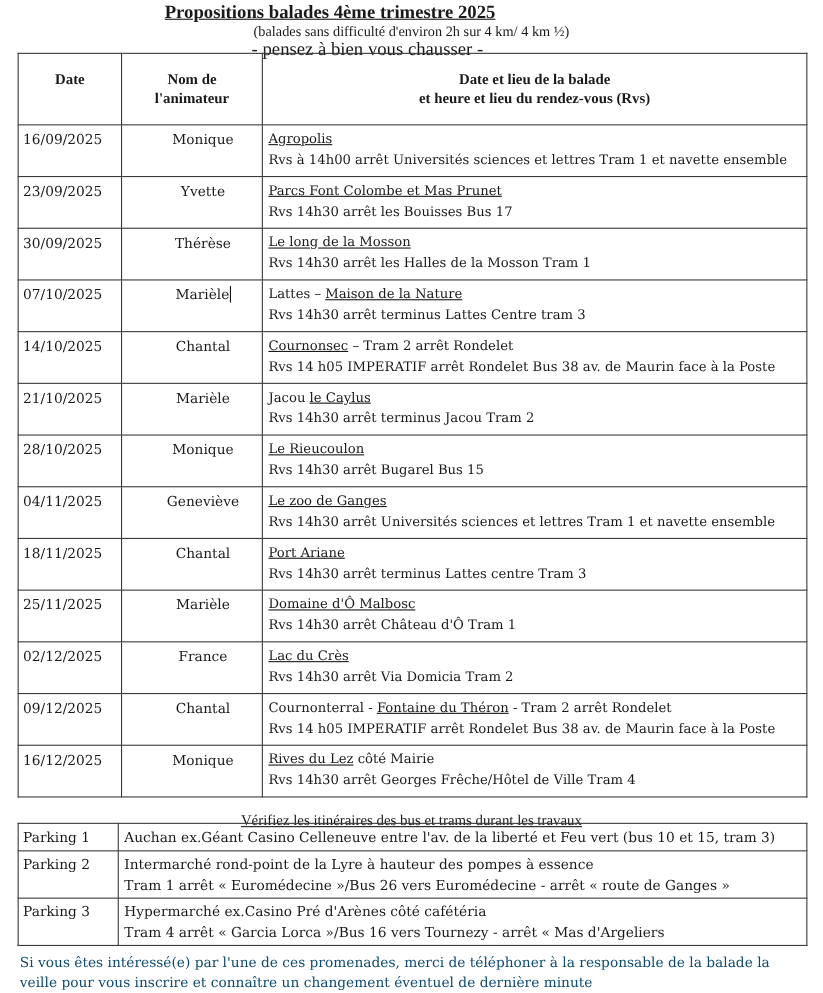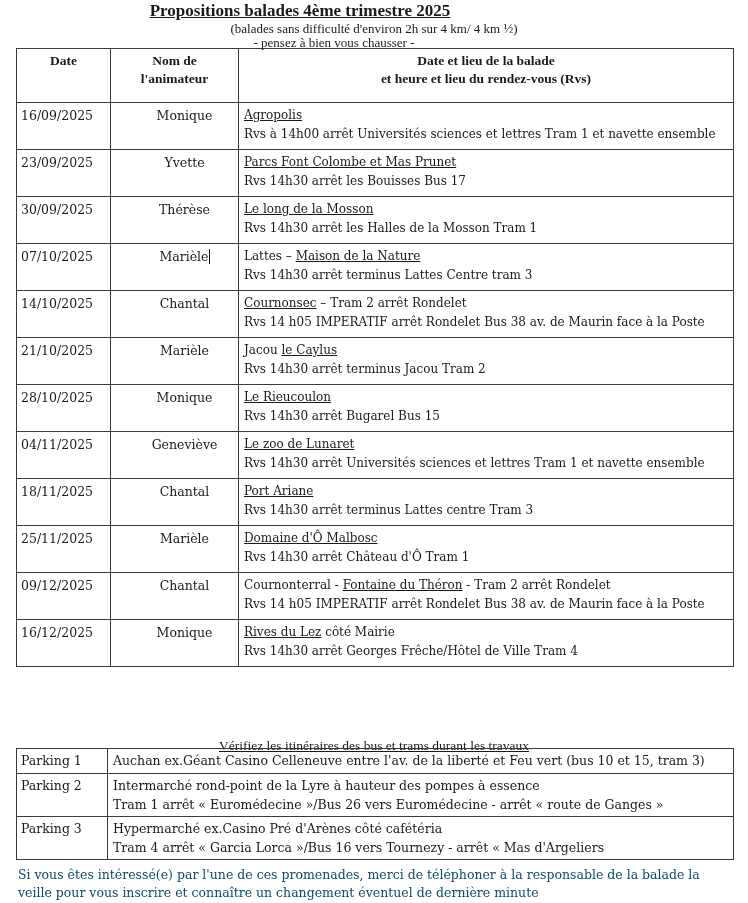--- a/index.html
+++ b/index.html
@@ -12,28 +12,28 @@
     position: absolute; left: 0; top: 1px; width: 600px; text-align: center;
     font-family: "Liberation Serif", serif; font-weight: bold; font-size: 17px;
     text-decoration: underline;
   }
   .subtitle {
     position: absolute; left: 0; top: 21px; width: 748px; text-align: center;
     font-family: "Liberation Serif", serif; font-size: 13px;
   }
   .subtitle2 {
     position: absolute; left: 0; top: 35px; width: 668px; text-align: center;
-    font-family: "Liberation Serif", serif; font-size: 13px;
+    font-family: "Liberation Serif", serif; font-size: 17px;
   }
   table { border-collapse: collapse; position: absolute; }
   td, th { border: 1.5px solid #3a3a3a; vertical-align: top; padding: 0; }
   .main { left: 16px; top: 48px; width: 718px; }
   .main th {
     font-family: "Liberation Serif", serif; font-weight: bold; font-size: 13.5px;
-    height: 50px; text-align: center; padding-top: 3px; line-height: 18px;
+    height: 50px; text-align: center; padding-top: 14px; line-height: 18px;
   }
   .main td { height: 43px; font-size: 12px; line-height: 19px; }
   .c-date { width: 89px; padding-left: 4px !important; padding-top: 3px !important; font-size: 12.5px !important; }
   .c-name { width: 107px; text-align: center; padding-top: 3px !important; font-size: 12.5px !important; padding-left: 20px; }
   .c-desc { padding-left: 5px !important; padding-top: 3px !important; white-space: nowrap; margin-top: 45px; }
   .c-desc .line { display: block; }
   .u { text-decoration: underline; }
   .notice {
     position: absolute; left: 0; top: 738px; width: 748px; text-align: center;
     font-family: "Liberation Serif", serif; font-size: 13.5px; text-decoration: underline;
@@ -124,38 +124,46 @@
         <td class="c-name"><span class="">Monique</span></td>
         <td class="c-desc">
           <span class="line"><span></span><span class="u">Le Rieucoulon</span><span></span></span>
           <span class="line">Rvs 14h30 arrêt Bugarel Bus 15</span>
         </td>
       </tr>
       <tr>
         <td class="c-date">04/11/2025</td>
         <td class="c-name"><span class="">Geneviève</span></td>
         <td class="c-desc">
-          <span class="line"><span></span><span class="u">Le zoo de Lunaret</span><span></span></span>
+          <span class="line"><span></span><span class="u">Le zoo de Ganges</span><span></span></span>
           <span class="line">Rvs 14h30 arrêt Universités sciences et lettres Tram 1 et navette ensemble</span>
         </td>
       </tr>
       <tr>
         <td class="c-date">18/11/2025</td>
         <td class="c-name"><span class="">Chantal</span></td>
         <td class="c-desc">
           <span class="line"><span></span><span class="u">Port Ariane</span><span></span></span>
           <span class="line">Rvs 14h30 arrêt terminus Lattes centre Tram 3</span>
         </td>
       </tr>
       <tr>
         <td class="c-date">25/11/2025</td>
         <td class="c-name"><span class="">Marièle</span></td>
         <td class="c-desc">
           <span class="line"><span></span><span class="u">Domaine d'Ô Malbosc</span><span></span></span>
           <span class="line">Rvs 14h30 arrêt Château d'Ô Tram 1</span>
+        </td>
+      </tr>
+      <tr>
+        <td class="c-date">02/12/2025</td>
+        <td class="c-name"><span class="">France</span></td>
+        <td class="c-desc">
+          <span class="line"><span></span><span class="u">Lac du Crès</span><span></span></span>
+          <span class="line">Rvs 14h30 arrêt Via Domicia Tram 2</span>
         </td>
       </tr>
       <tr>
         <td class="c-date">09/12/2025</td>
         <td class="c-name"><span class="">Chantal</span></td>
         <td class="c-desc">
           <span class="line"><span>Cournonterral - </span><span class="u">Fontaine du Théron</span><span> - Tram 2 arrêt Rondelet</span></span>
           <span class="line">Rvs  14 h05 IMPERATIF arrêt Rondelet Bus 38 av. de Maurin face à la Poste</span>
         </td>
       </tr>

